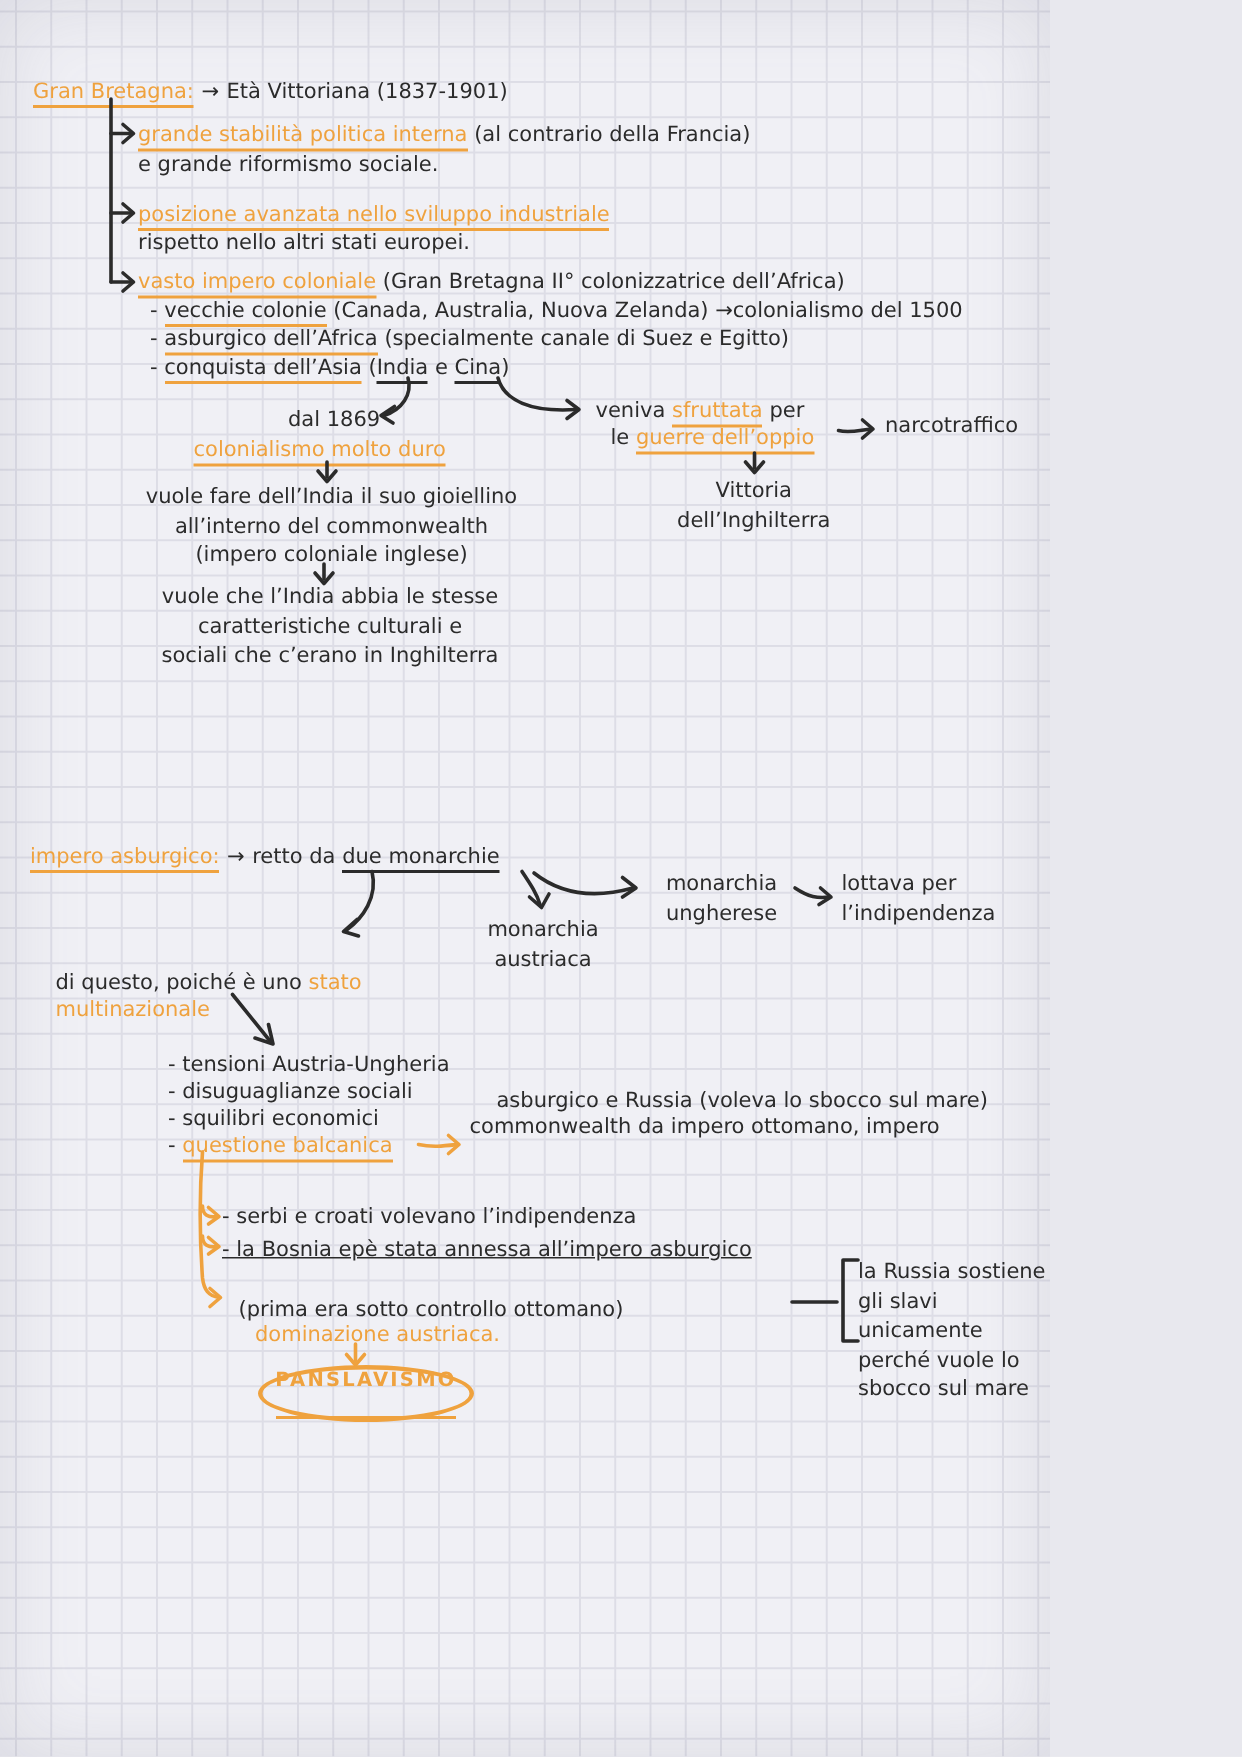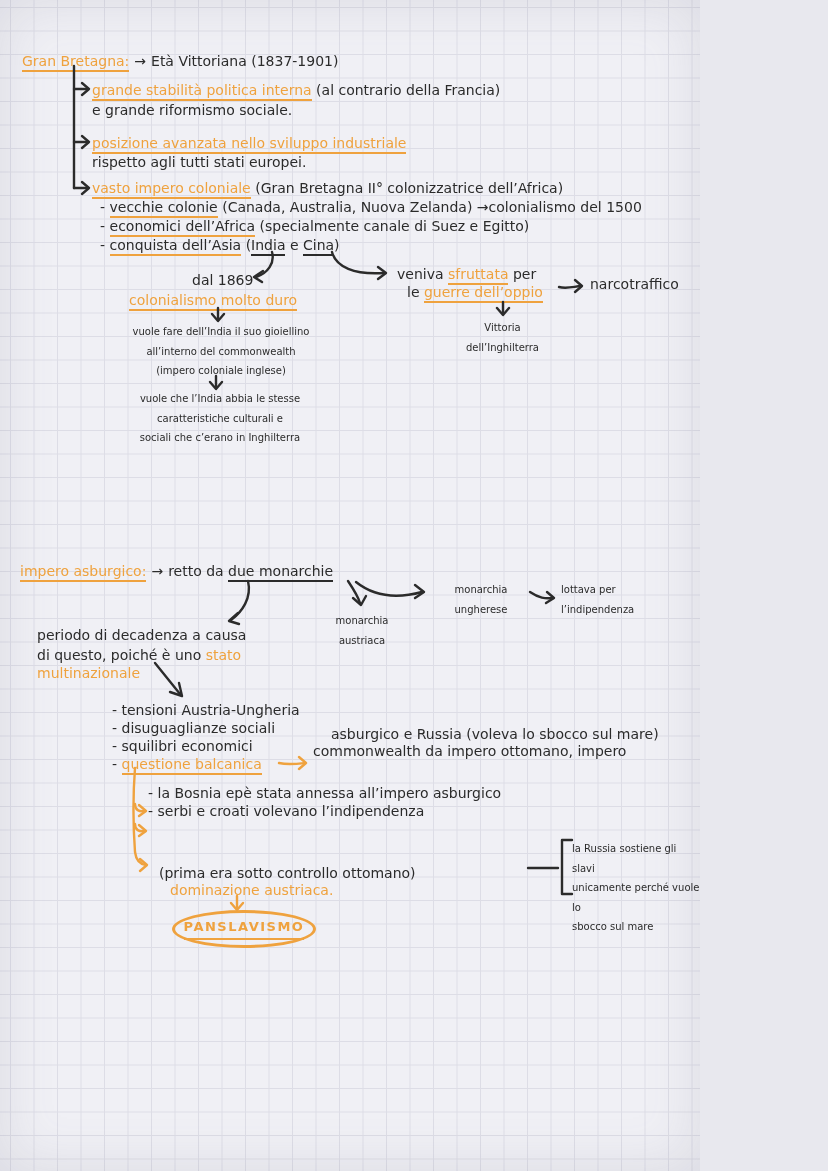--- a/index.html
+++ b/index.html
@@ -9,33 +9,33 @@
     background-image:
       linear-gradient(to right, #dddde6 1px, transparent 1px),
       linear-gradient(to bottom, #dddde6 1px, transparent 1px);
     background-size:23.5px 23.5px;
     background-position:10px 7px;
     box-shadow: inset 0 0 55px rgba(100,100,125,.16);
     font-family:"DejaVu Sans", sans-serif;
   }
   .t { position:absolute; white-space:nowrap; font-size:14px; line-height:19px; color:#2b2b2b; }
   .c { text-align:center; }
-  .blk { position:absolute; font-size:10px; line-height:19.5px; color:#2b2b2b; }
+  .blk { position:absolute; font-size:14px; line-height:19.5px; color:#2b2b2b; }
   .hl  { color:#efa23e; }
   .hlu { color:#efa23e; border-bottom:2px solid #efa23e; padding-bottom:1px; }
   .uo  { border-bottom:2px solid #efa23e; padding-bottom:1px; }
   .ub  { border-bottom:2px solid #2b2b2b; padding-bottom:1px; }
   .arr { margin:0 5px; }
   svg.d { position:absolute; overflow:visible; }
   svg.d path, svg.d polyline { fill:none; stroke:#2b2b2b; stroke-width:2.4; stroke-linecap:round; stroke-linejoin:round; }
   svg.d.o path, svg.d.o polyline { stroke:#efa23e; }
   .oval { position:absolute; border:3px solid #efa23e; border-radius:50%;
           display:flex; align-items:center; justify-content:center; background:transparent; }
   .oval span { color:#efa23e; font-weight:bold; font-size:13px; letter-spacing:1.5px;
-               border-bottom:2px solid #efa23e; padding-bottom:4px; }
+               border-bottom:2px solid #efa23e; padding-bottom:16px; }
 </style>
 </head>
 <body>
 
 <div id="page">
 
   <div class="t" style="left:22px; top:52px;">
     <span class="hlu">Gran Bretagna:</span><span class="arr">→</span><span>Età Vittoriana (1837-1901)</span>
   </div>
 
@@ -50,32 +50,32 @@
   </svg>
 
   <div class="t" style="left:92px; top:81px;">
     <span class="hlu">grande stabilità politica interna</span><span> (al contrario della Francia)</span>
   </div>
   <div class="t" style="left:92px; top:101px;">e grande riformismo sociale.</div>
 
   <div class="t" style="left:92px; top:134px;">
     <span class="hlu">posizione avanzata nello sviluppo industriale</span>
   </div>
-  <div class="t" style="left:92px; top:153px;">rispetto agli tutti stati europei.</div>
+  <div class="t" style="left:92px; top:153px;">rispetto nello altri stati europei.</div>
 
   <div class="t" style="left:92px; top:179px;">
     <span class="hlu">vasto impero coloniale</span><span> (Gran Bretagna II° colonizzatrice dell’Africa)</span>
   </div>
 
   <div class="t" style="left:100px; top:198px;">
     <span>- </span><span class="uo">vecchie colonie</span><span> (Canada, Australia, Nuova Zelanda) </span><span>→</span><span>colonialismo del 1500</span>
   </div>
 
   <div class="t" style="left:100px; top:217px;">
-    <span>- </span><span class="uo">economici dell’Africa</span><span> (specialmente canale di Suez e Egitto)</span>
+    <span>- </span><span class="uo">asburgico dell’Africa</span><span> (specialmente canale di Suez e Egitto)</span>
   </div>
 
   <div class="t" style="left:100px; top:236px;">
     <span>- </span><span class="uo">conquista dell’Asia</span><span> (</span><span class="ub">India</span><span> e </span><span class="ub">Cina</span><span>)</span>
   </div>
 
   <svg class="d" style="left:244px; top:249px;" width="34" height="34" viewBox="0 0 34 34">
     <path d="M28 3 C31 14 24 24 12 28"></path>
       <polyline points="19,22 10,28 18,33"></polyline>
   </svg>
@@ -165,21 +165,20 @@
   <svg class="d" style="left:527px; top:585px;" width="34" height="18" viewBox="0 0 34 18">
     <path d="M3 7 C12 13 18 14 26 13"></path>
       <polyline points="20,7 27,13 19,18"></polyline>
   </svg>
 
   <div class="blk" style="left:561px; top:580px;">
     <div>lottava per</div>
     <div>l’indipendenza</div>
   </div>
 
-  <div class="t" style="left:37px; top:626px;">periodo di decadenza a causa</div>
   <div class="t" style="left:37px; top:646px;">
     <span>di questo, poiché è uno </span><span class="hl">stato</span>
   </div>
   <div class="t" style="left:37px; top:664px;">
     <span class="hl">multinazionale</span>
   </div>
 
   <svg class="d" style="left:150px; top:658px;" width="44" height="44" viewBox="0 0 44 44">
     <path d="M5 5 L30 36"></path>
       <polyline points="20,34 32,38 29,25"></polyline>
@@ -204,21 +203,21 @@
   <svg class="d o" style="left:126px; top:764px;" width="34" height="112" viewBox="0 0 34 112">
     <path d="M9 4 C7 30 7 60 9 88 C10 96 13 100 20 101"></path>
       <polyline points="14,95 21,101 14,107"></polyline>
     <path d="M9 40 C9 46 13 48 19 47"></path>
       <polyline points="13,41 20,47 13,52"></polyline>
     <path d="M9 60 C9 66 13 68 19 67"></path>
       <polyline points="13,61 20,67 13,72"></polyline>
   </svg>
 
   <div class="t" style="left:148px; top:802px;">- serbi e croati volevano l’indipendenza</div>
-  <div class="t" style="left:148px; top:784px;">- la Bosnia epè stata annessa all’impero asburgico</div>
+  <div class="t" style="left:148px; top:824px;text-decoration:underline;">- la Bosnia epè stata annessa all’impero asburgico</div>
   <div class="t" style="left:159px; top:864px;">(prima era sotto controllo ottomano)</div>
   <div class="t hl" style="left:170px; top:881px;">dominazione austriaca.</div>
 
   <svg class="d" style="left:526px; top:836px;" width="50" height="62" viewBox="0 0 50 62">
     <path d="M2 32 L32 32"></path>
     <path d="M46 4 L36 4 L36 58 L46 58"></path>
   </svg>
 
   <div class="blk" style="left:572px; top:839px;">
     <div>la Russia sostiene gli slavi</div>

